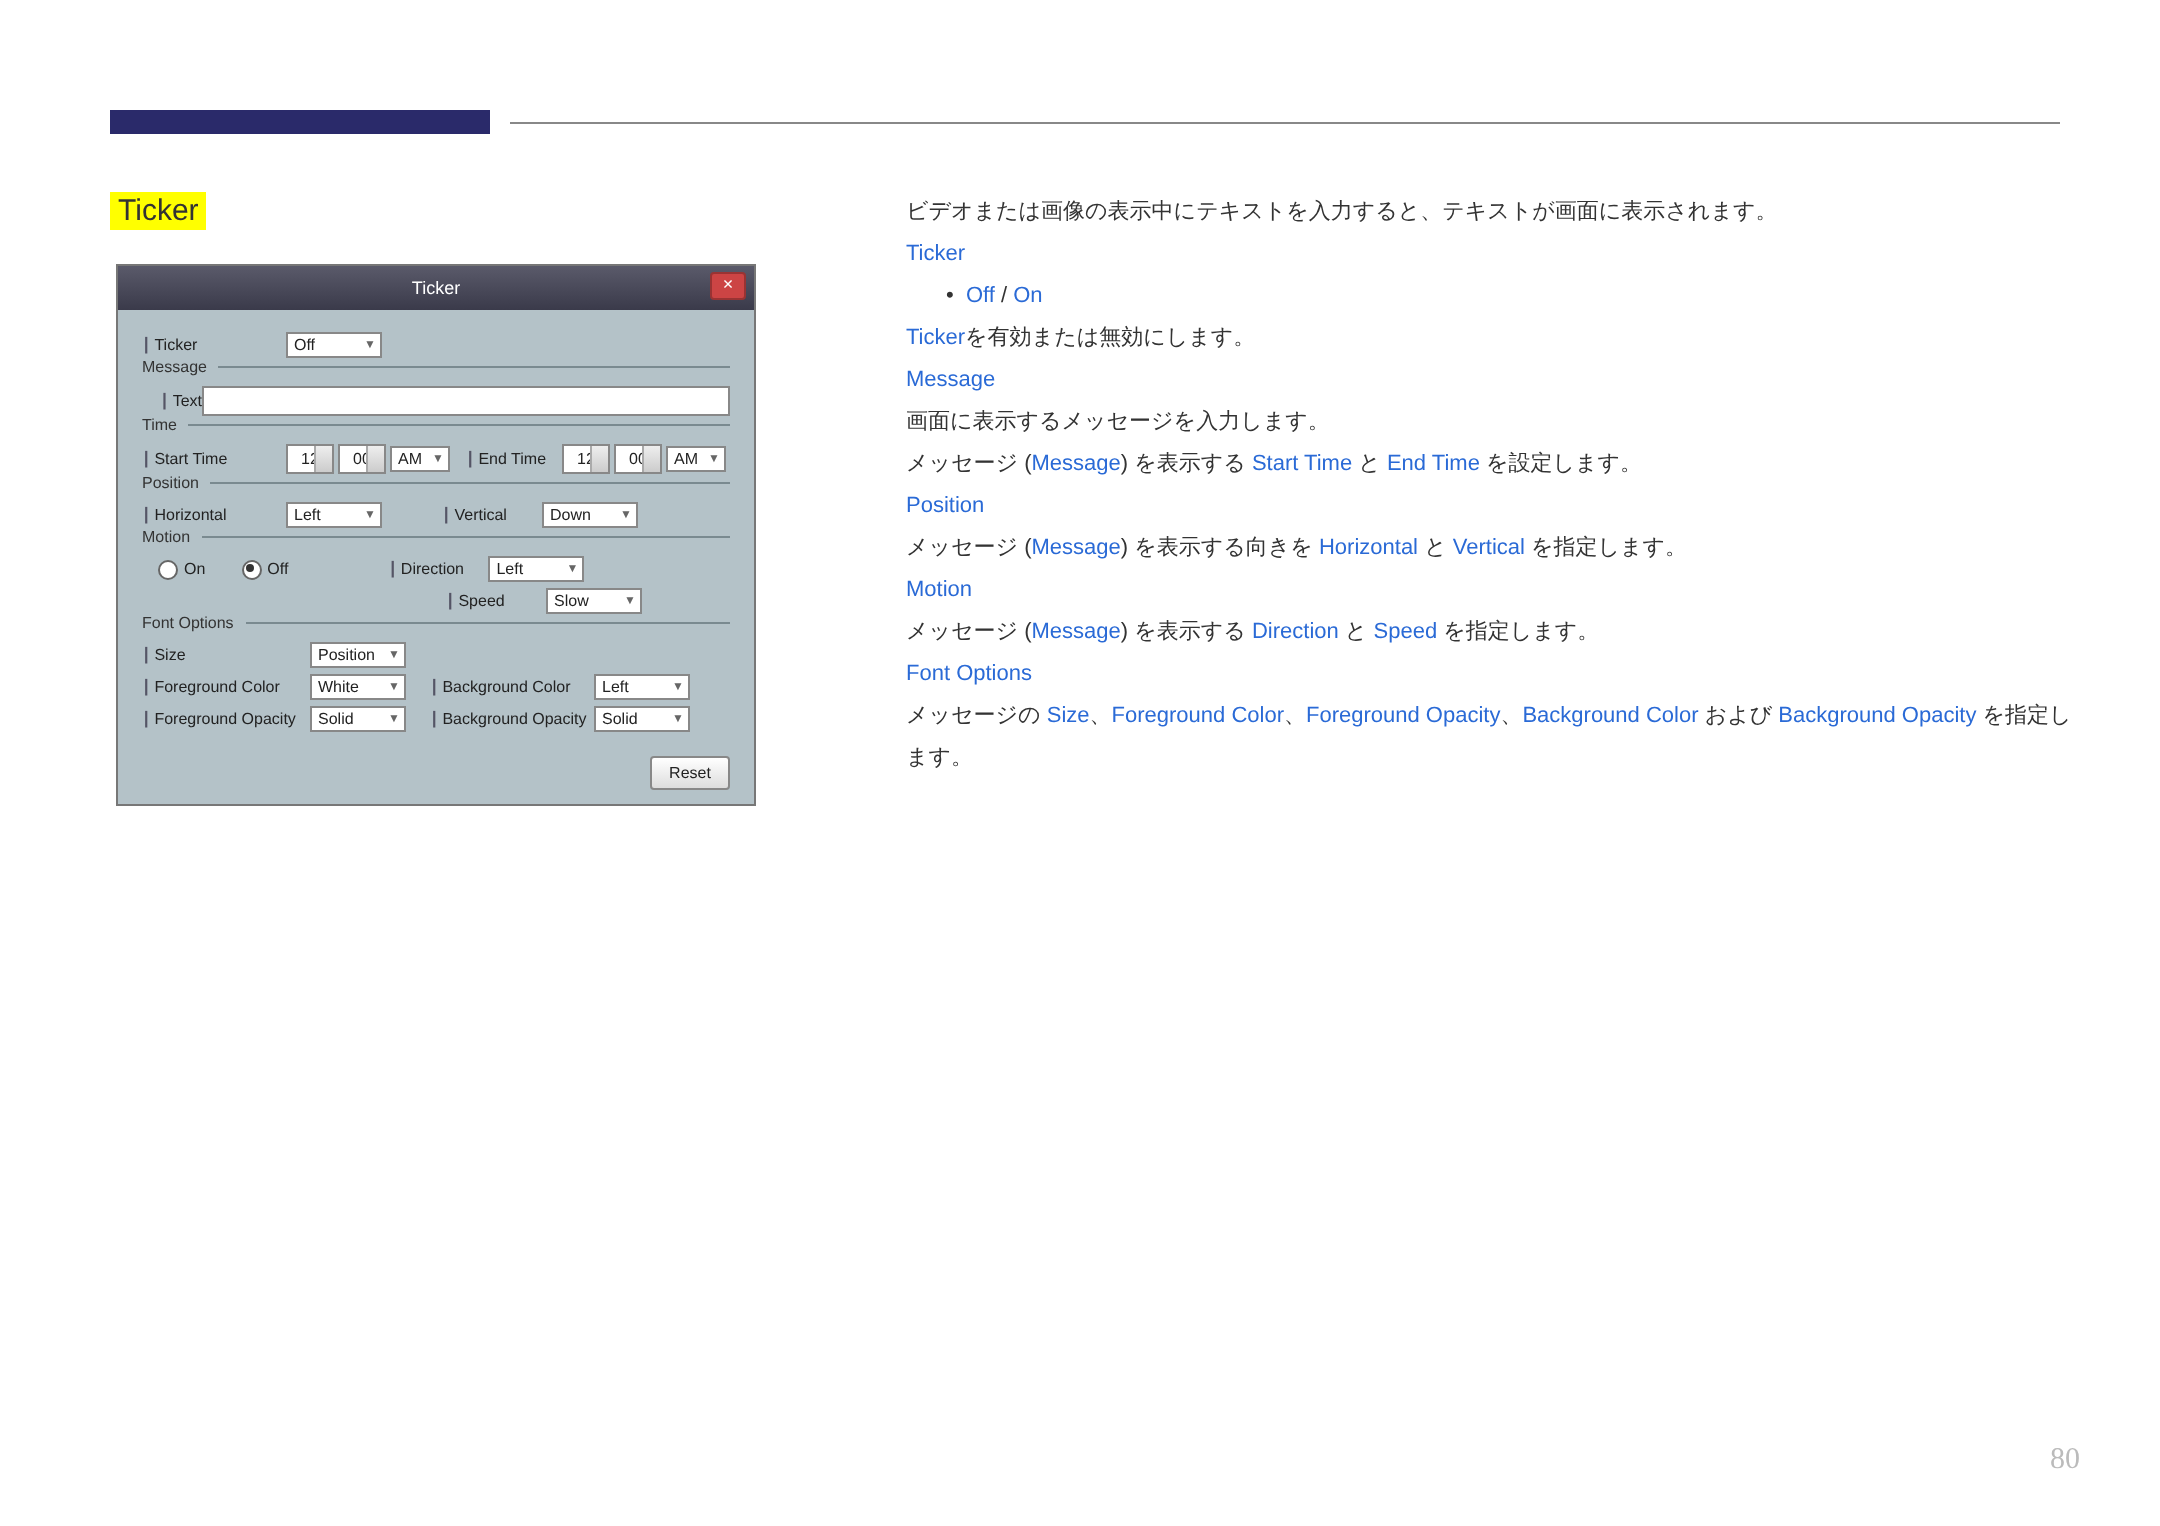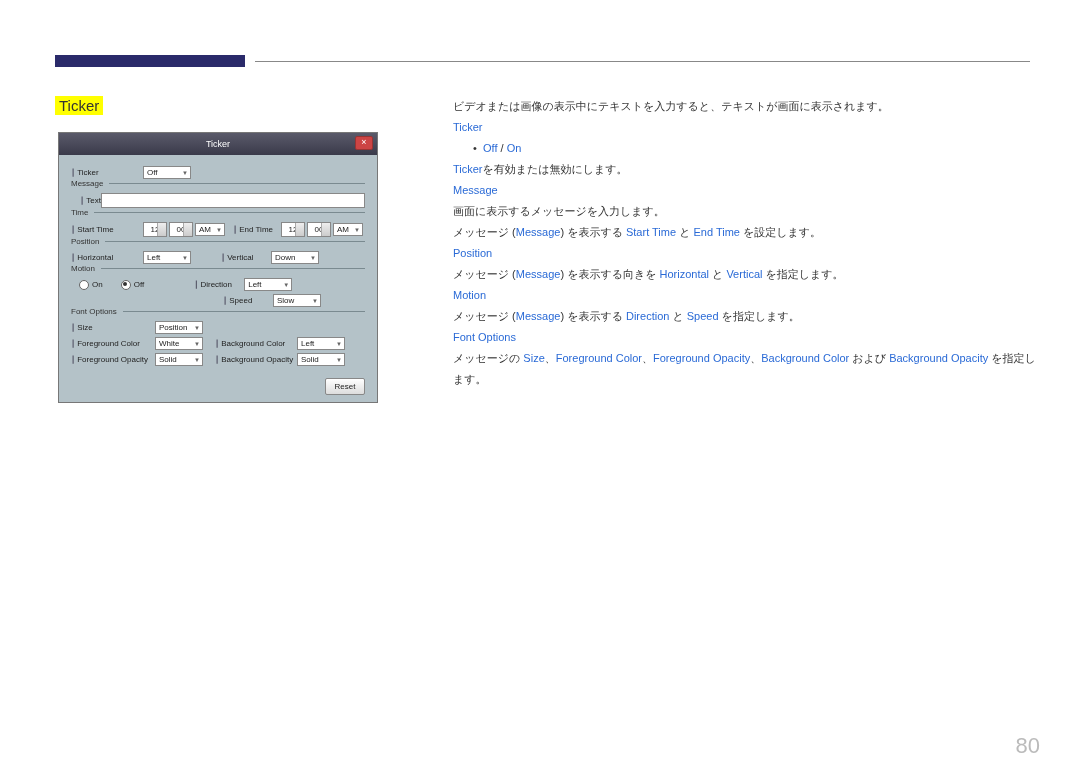--- a/index.html
+++ b/index.html
@@ -196,24 +196,24 @@
     font-size: 11px;
     color: #333;
     line-height: 21px;
   }
   .blue {
     color: #2a6ad6;
   }
   .page-num {
     position: absolute;
     right: 40px;
-    bottom: 4px;
-    font-size: 22px;
+    bottom: 24px;
+    font-size: 15px;
     color: #bbb;
-    font-family: Liberation Sans, sans-serif;
+    font-family: Liberation Serif, serif;
   }
 </style>
 </head>
 <body>
 
 <div class="header-bar"></div>
 <div class="header-line"></div>
 <div class="section-title">Ticker</div>
 
 <div class="dialog">

